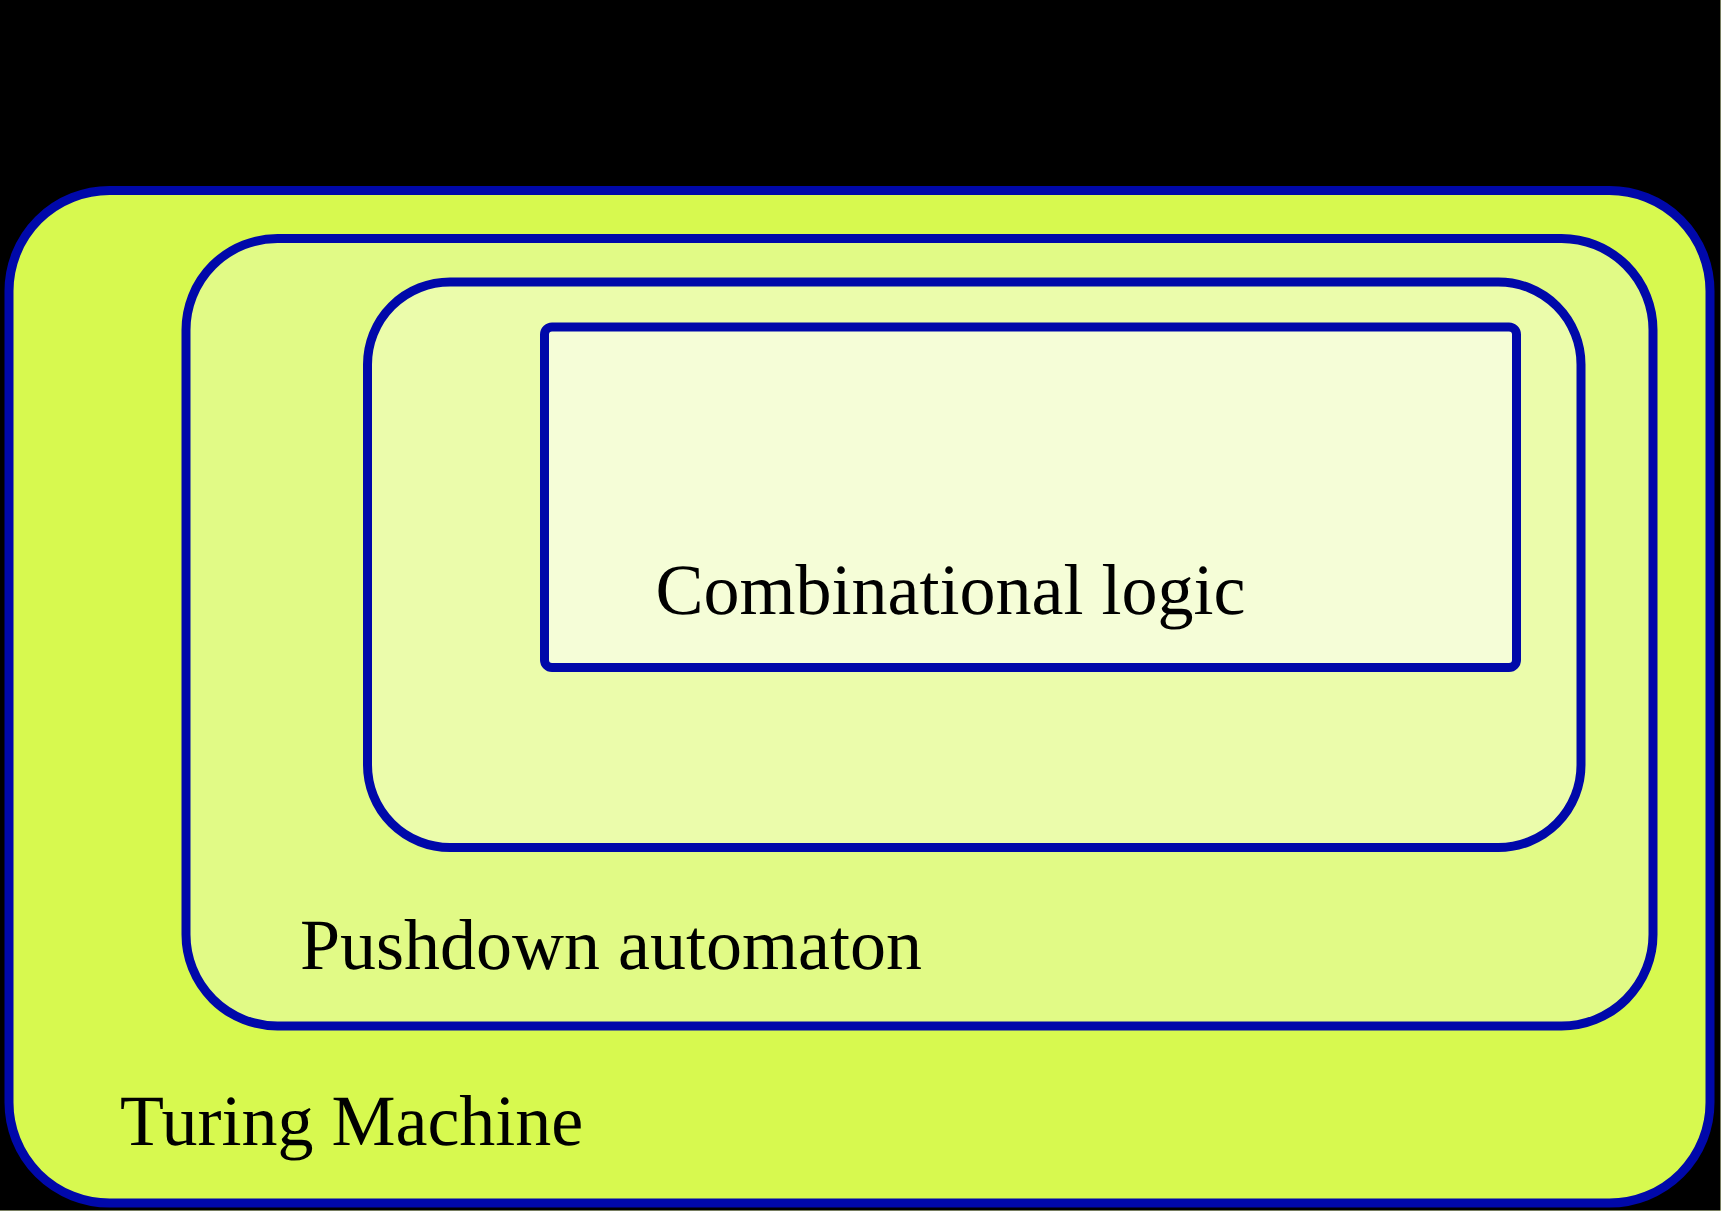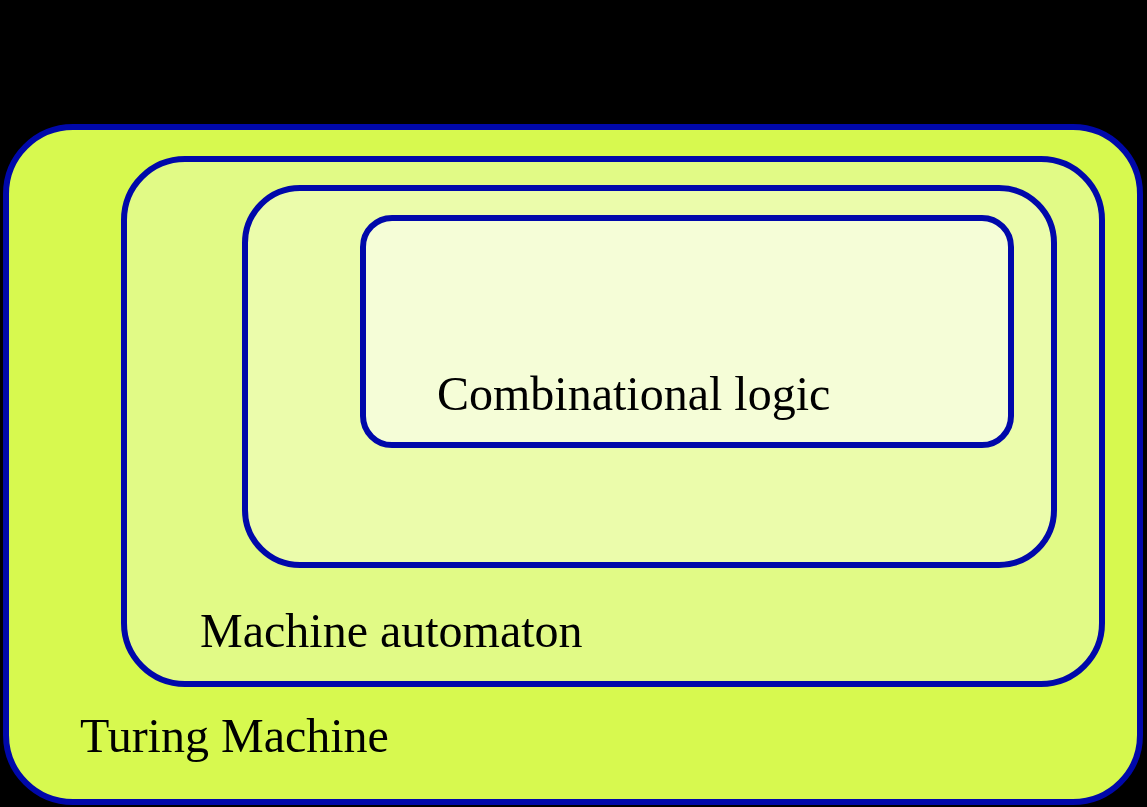--- a/index.html
+++ b/index.html
@@ -35,21 +35,21 @@
   
   .box-turing {
     left: 3px;
     top: 124px;
     width: 1140px;
     height: 681px;
     border-radius: 70px;
   }
   .box-turing > .box-label {
     left: 71px;
-    bottom: 36px;
+    bottom: 24px;
   }
   
   .box-pushdown {
     left: 112px;
     top: 26px;
     width: 984px;
     height: 531px;
     border-radius: 64px;
   }
   .box-pushdown > .box-label {
@@ -67,39 +67,39 @@
   .box-fsm > .box-label {
     left: 75px;
     bottom: 21px;
   }
   
   .box-combinational {
     left: 112px;
     top: 24px;
     width: 654px;
     height: 233px;
-    border-radius: 32px;
+    border-radius: 8px;
   }
   .box-combinational > .box-label {
     left: 71px;
     bottom: 21px;
   }
 </style>
 </head>
 <body>
 
 <div class="canvas" style="background-color: rgb(0, 0, 0);">
 
   <div class="box box-turing" style="background-color: rgb(215, 249, 79); border-color: rgb(0, 8, 170);">
 
     <span class="box-label" style="color: rgb(0, 0, 0);">Turing Machine</span>
 
     <div class="box box-pushdown" style="background-color: rgb(225, 250, 134); border-color: rgb(0, 8, 170);">
 
-      <span class="box-label" style="color: rgb(0, 0, 0);">Machine automaton</span>
+      <span class="box-label" style="color: rgb(0, 0, 0);">Pushdown automaton</span>
 
       <div class="box box-fsm" style="background-color: rgb(235, 252, 171); border-color: rgb(0, 8, 170);">
 
 
         <div class="box box-combinational" style="background-color: rgb(245, 253, 215); border-color: rgb(0, 8, 170);">
 
           <span class="box-label" style="color: rgb(0, 0, 0);">Combinational logic</span>
         </div>
       </div>
     </div>

